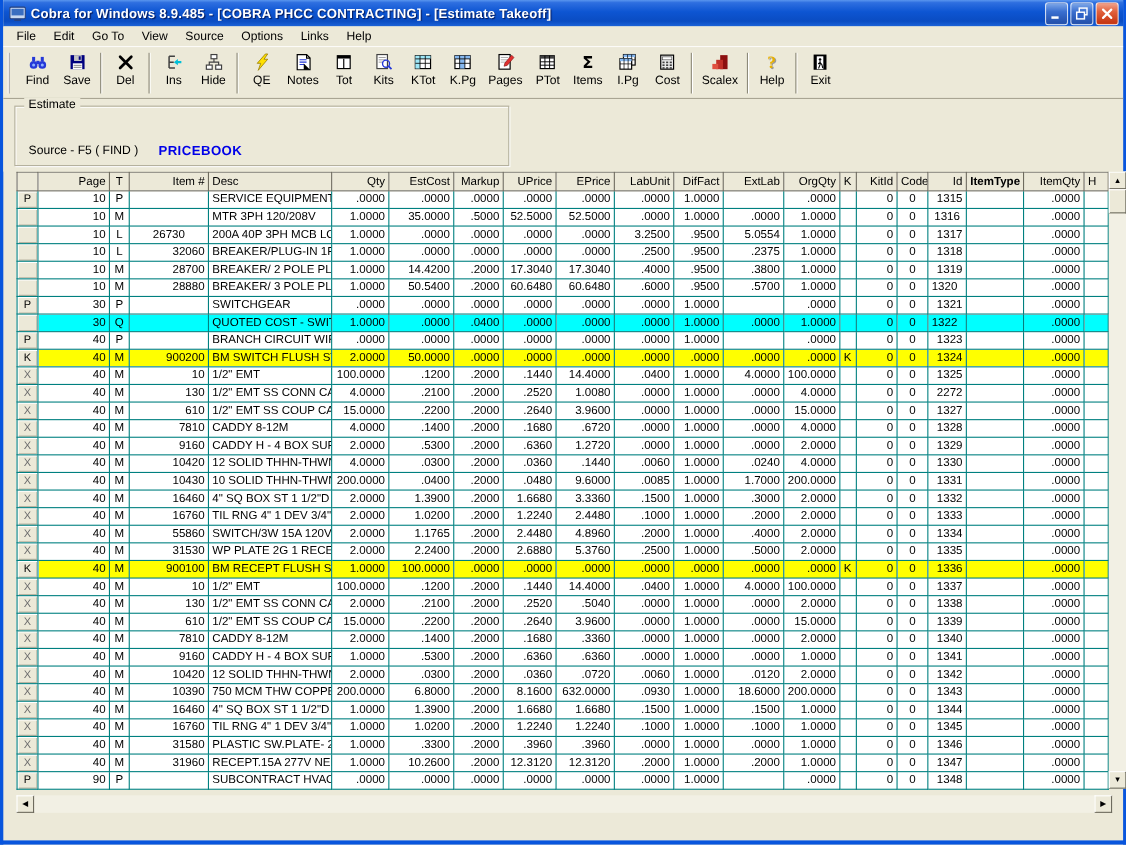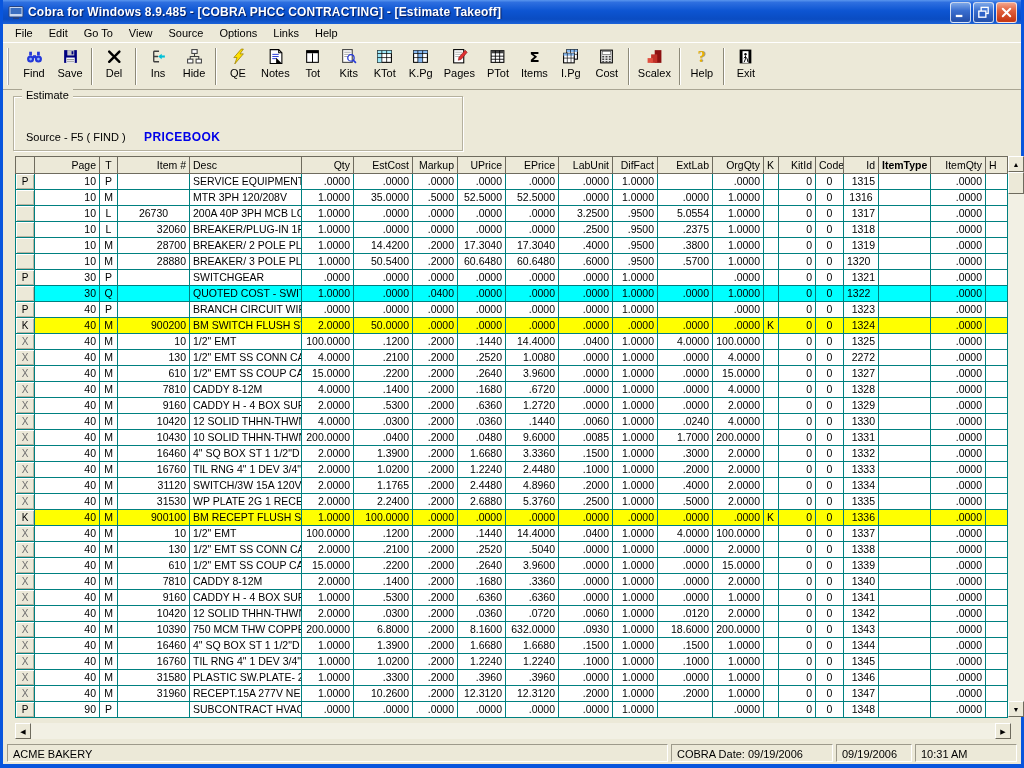--- a/index.html
+++ b/index.html
@@ -812,21 +812,21 @@
             <td style="text-align: center;">0</td>
             <td style="text-align: right;">1333</td>
             <td style="text-align: left;"></td>
             <td style="text-align: right;">.0000</td>
             <td style="text-align: left;"></td>
           </tr>
           <tr>
             <td class="c-mark mx" style="text-align: center;">X</td>
             <td style="text-align: right;">40</td>
             <td style="text-align: center;">M</td>
-            <td style="text-align: right;">31120</td>
+            <td style="text-align: right;">55860</td>
             <td style="text-align: left;">SWITCH/3W 15A 120V   IV  #</td>
             <td style="text-align: right;">2.0000</td>
             <td style="text-align: right;">1.1765</td>
             <td style="text-align: right;">.2000</td>
             <td style="text-align: right;">2.4480</td>
             <td style="text-align: right;">4.8960</td>
             <td style="text-align: right;">.2000</td>
             <td style="text-align: right;">1.0000</td>
             <td style="text-align: right;">.4000</td>
             <td style="text-align: right;">2.0000</td>
@@ -1169,20 +1169,14 @@
       <button class="sbtn">▼</button>
     </div>
   </div>
 
   <div class="hscroll">
     <button class="sbtn">◀</button>
     <div class="strack"></div>
     <button class="sbtn">▶</button>
   </div>
 
-  <div class="statusbar">
-    <div class="spanel sp0">ACME BAKERY</div>
-    <div class="spanel sp1">COBRA Date: 09/19/2006</div>
-    <div class="spanel sp2">09/19/2006</div>
-    <div class="spanel sp3">10:31 AM</div>
-  </div>
 
 </div>
 
 </body></html>

